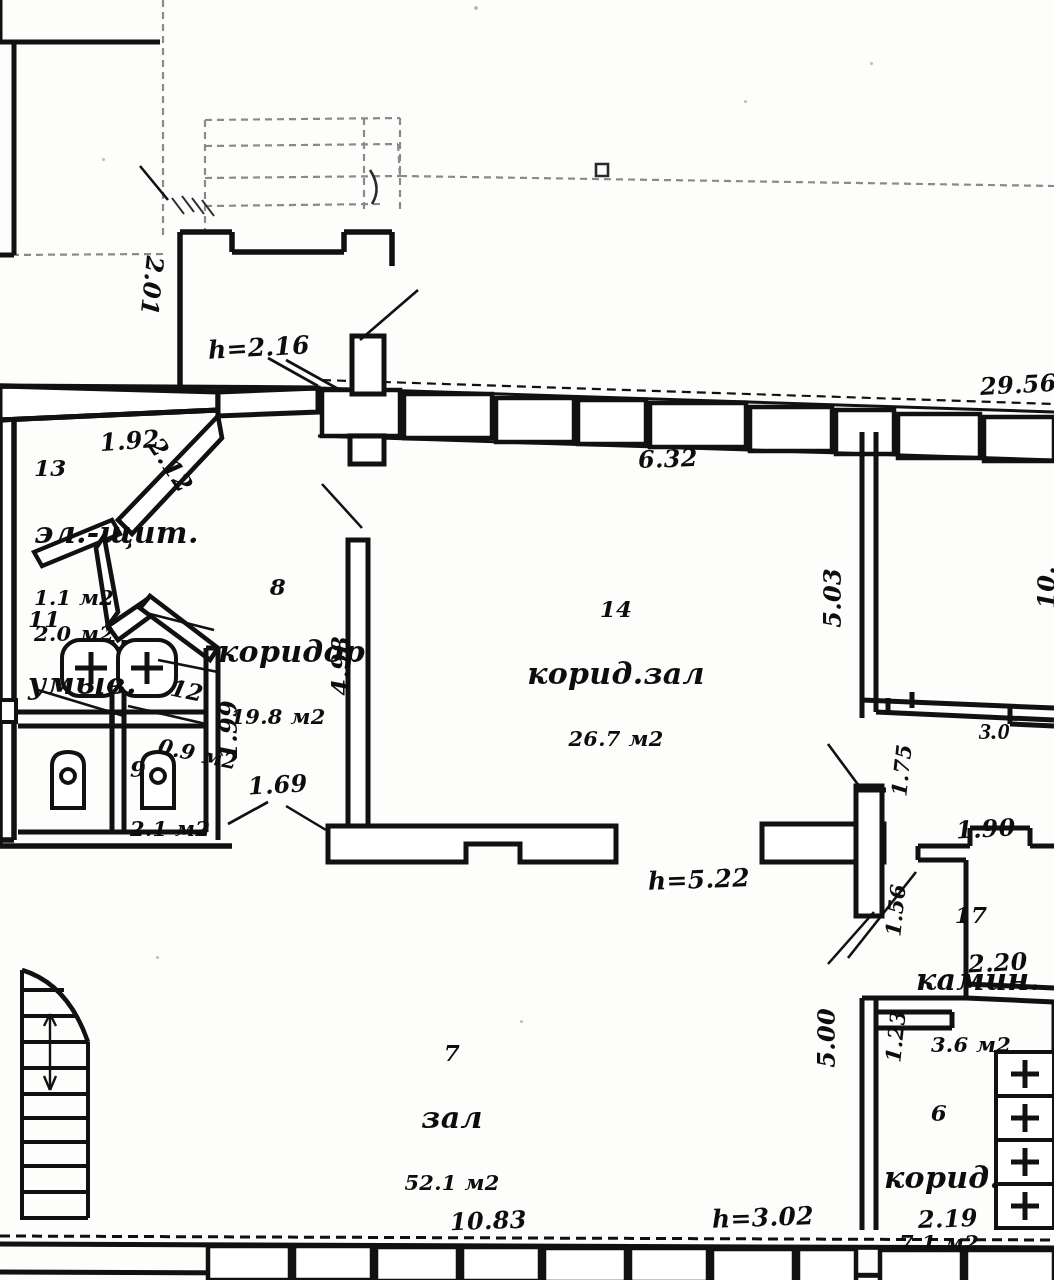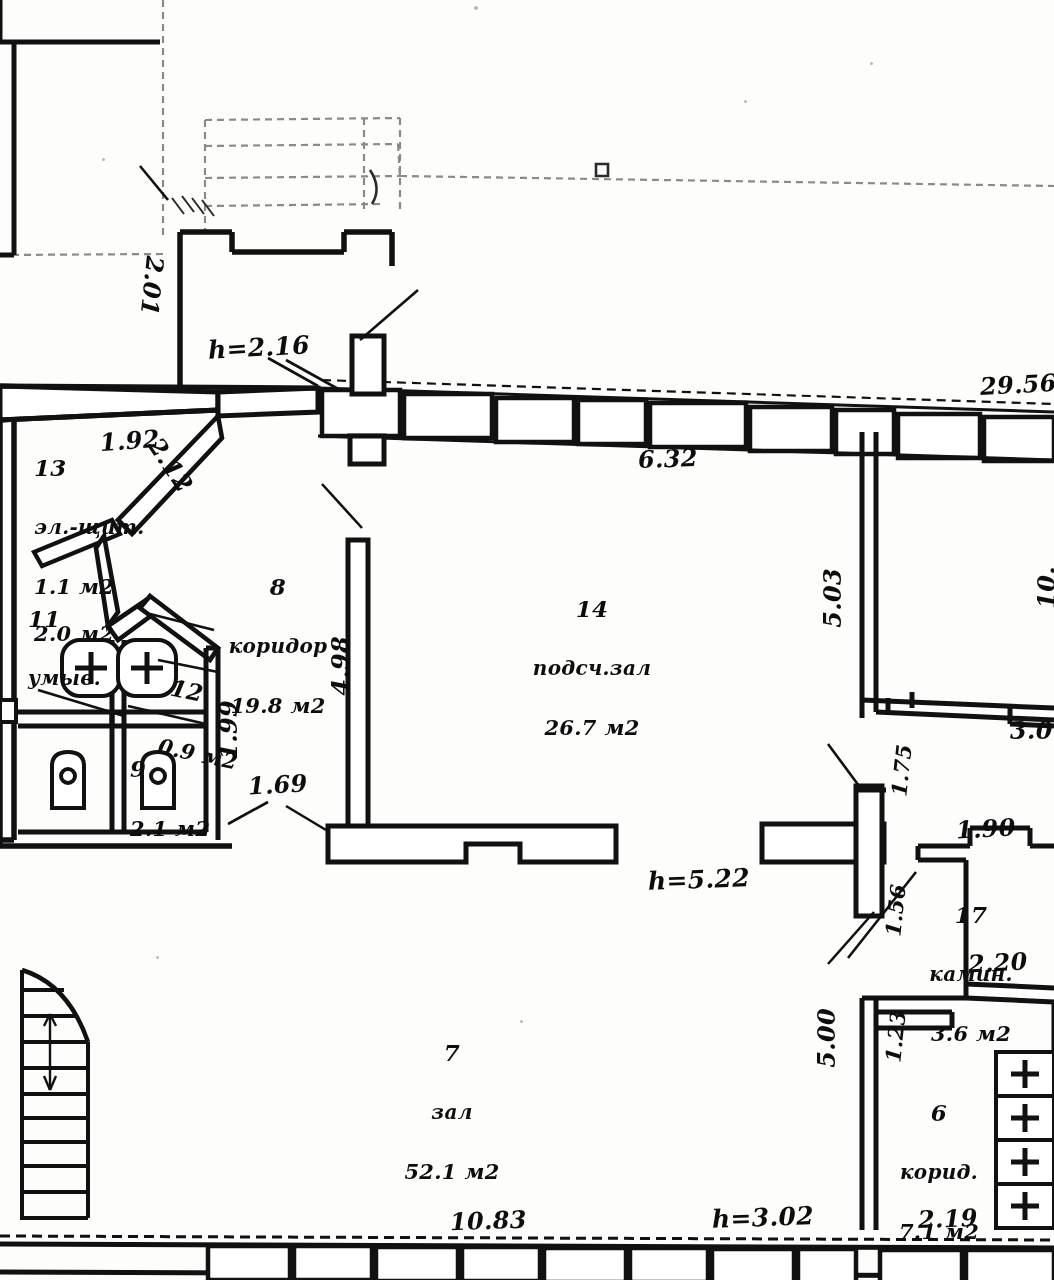--- a/index.html
+++ b/index.html
@@ -19,21 +19,21 @@
     font-family:"DejaVu Serif", serif;
     font-weight:700;
     color:#0d0d0d;
     white-space:pre;
     line-height:1.12;
     letter-spacing:.3px;
     font-style:italic;
   }
   .ann.roomlbl{text-align:center;}
   .num{font-size:23px;}
-  .nm{font-size:20px;}
+  .nm{font-size:30px;}
   .sq{font-size:21px;}
   .dim{font-size:24px;}
   .dimsm{font-size:21px;}
   .hmark{font-size:25px;}
   .vtxt{writing-mode:vertical-rl;transform:rotate(180deg);}
   .speck{position:absolute;background:#b9b9b9;border-radius:50%;}
 </style>
 </head>
 <body>
 
@@ -340,23 +340,23 @@
     <div class="num">9</div>
     <div class="sq">2.1 м2</div>
   </div>
 
   <div class="ann roomlbl" style="left:218px;top:538px;width:120px;">
     <div class="num">8</div>
     <div class="nm">коридор</div>
     <div class="sq">19.8 м2</div>
   </div>
 
-  <div class="ann roomlbl" style="left:502px;top:560px;width:180px;">
+  <div class="ann roomlbl" style="left:526px;top:560px;width:180px;">
     <div class="num">14</div>
-    <div class="nm">подсч.зал</div>
+    <div class="nm">корид.зал</div>
     <div class="sq">26.7 м2</div>
   </div>
 
   <div class="ann roomlbl" style="left:382px;top:1004px;width:140px;">
     <div class="num">7</div>
     <div class="nm">зал</div>
     <div class="sq">52.1 м2</div>
   </div>
 
   <div class="ann roomlbl" style="left:916px;top:866px;width:110px;">
@@ -378,21 +378,21 @@
   <div class="ann dim" style="left:140px;top:452px;transform:rotate(56deg);">2.12</div>
 
   <div class="ann dim" style="left:980px;top:372px;transform:rotate(-3deg);">29.56</div>
 
   <div class="ann dim" style="left:638px;top:446px;transform:rotate(-2deg);">6.32</div>
 
   <div class="ann dim vtxt" style="left:820px;top:568px;">5.03</div>
 
   <div class="ann dim vtxt" style="left:1034px;top:566px;">10.</div>
 
-  <div class="ann dim" style="left:1010px;top:718px;">3.0</div>
+  <div class="ann dim" style="left:979px;top:718px;font-family:Liberation Serif, serif;">3.0</div>
 
   <div class="ann dim vtxt" style="left:328px;top:636px;">4.98</div>
 
   <div class="ann dim vtxt" style="left:216px;top:700px;">1.99</div>
 
   <div class="ann dim" style="left:248px;top:772px;transform:rotate(-3deg);">1.69</div>
 
   <div class="ann dimsm vtxt" style="left:890px;top:744px;transform:rotate(186deg);">1.75</div>
 
   <div class="ann dim" style="left:956px;top:816px;transform:rotate(-3deg);">1.90</div>

